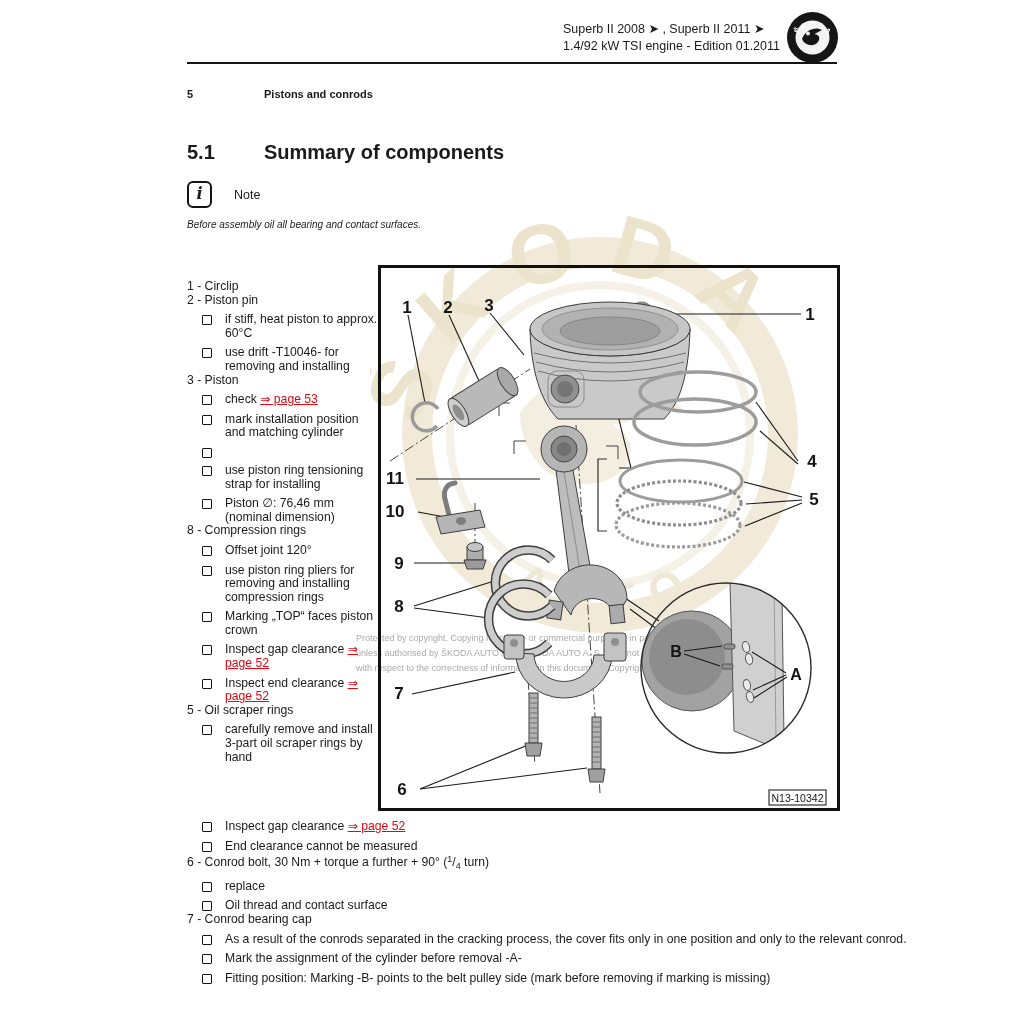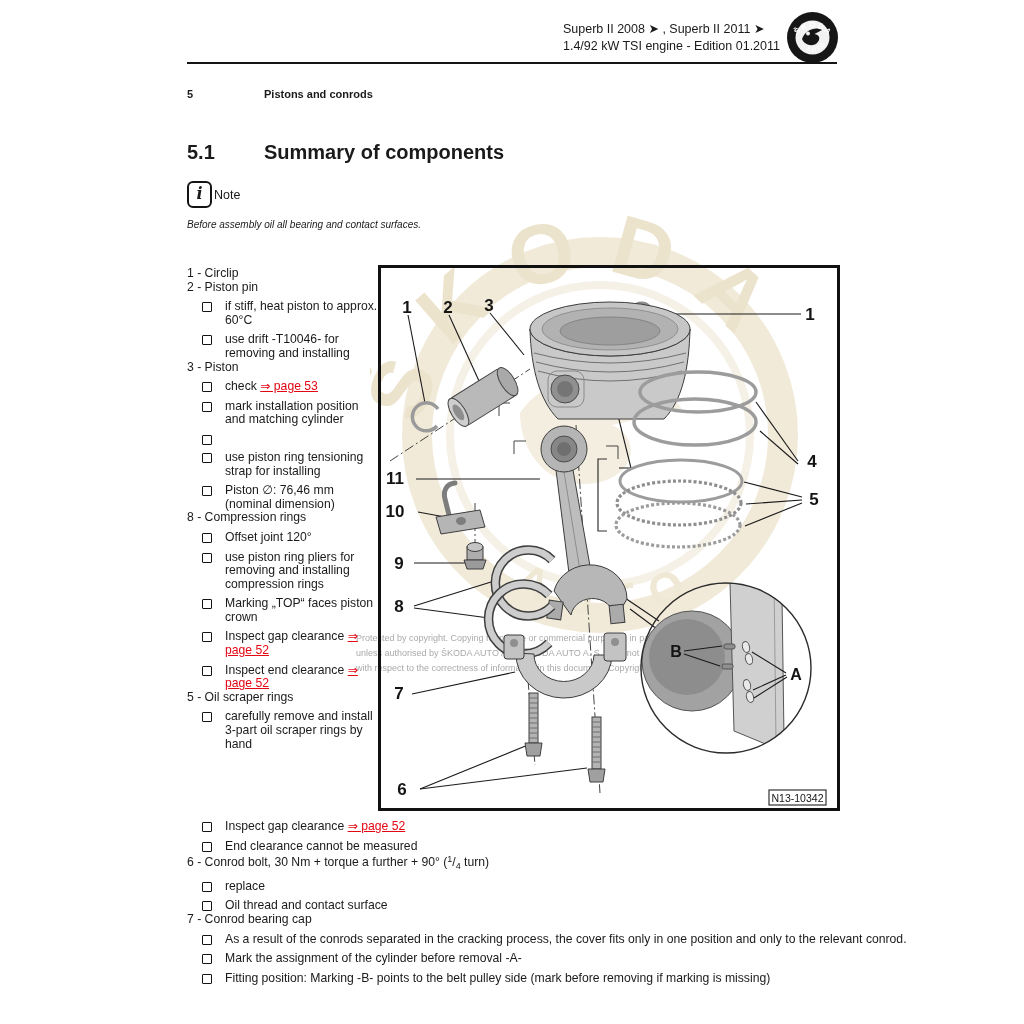--- a/index.html
+++ b/index.html
@@ -11,24 +11,24 @@
   .hrule{position:absolute;left:187px;top:62px;width:650px;height:2px;background:#141414;z-index:3;}
   
   .h1{position:absolute;left:187px;top:88px;font-size:11px;font-weight:bold;z-index:3;}
   .h2{position:absolute;left:187px;top:141px;font-size:20px;font-weight:bold;z-index:3;}
   .h1 .num,.h2 .num{display:inline-block;width:77px;}
   
   .note{position:absolute;left:187px;top:181px;display:flex;align-items:center;z-index:3;}
   .note-icon{width:21px;height:21px;border:2.2px solid #141414;border-radius:6px;display:flex;
              align-items:center;justify-content:center;
              font-family:"DejaVu Serif",serif;font-style:italic;font-weight:bold;font-size:16px;padding-bottom:2px;}
-  .note-label{font-size:12.5px;margin-left:2px;}
+  .note-label{font-size:12.5px;margin-left:22px;}
   .intro{position:absolute;left:187px;top:219px;font-style:italic;font-size:10px;z-index:3;}
   
-  .leftcol{position:absolute;left:187px;top:267px;width:195px;z-index:3;}
+  .leftcol{position:absolute;left:187px;top:280px;width:195px;z-index:3;}
   .bottomcol{position:absolute;left:187px;top:820px;width:832px;z-index:3;}
   .ctitle{font-size:12.2px;line-height:13.6px;margin-top:0;}
   .leftcol .ctitle:first-child{margin-top:0;}
   .bottomcol .bullet:first-child{margin-top:0;}
   .bullet{display:flex;margin-top:6px;padding-left:15px;}
   .bullet .box{flex:0 0 auto;width:8px;height:8px;border:1.4px solid #141414;margin-top:2px;border-radius:1px;}
   .bullet .btext{margin-left:13px;font-size:12.2px;line-height:13.6px;}
   .leftcol .btext{width:153px;}
   .bottomcol .btext{max-width:788px;}
   .xlink{color:var(--link,#e30613);text-decoration:underline;}

